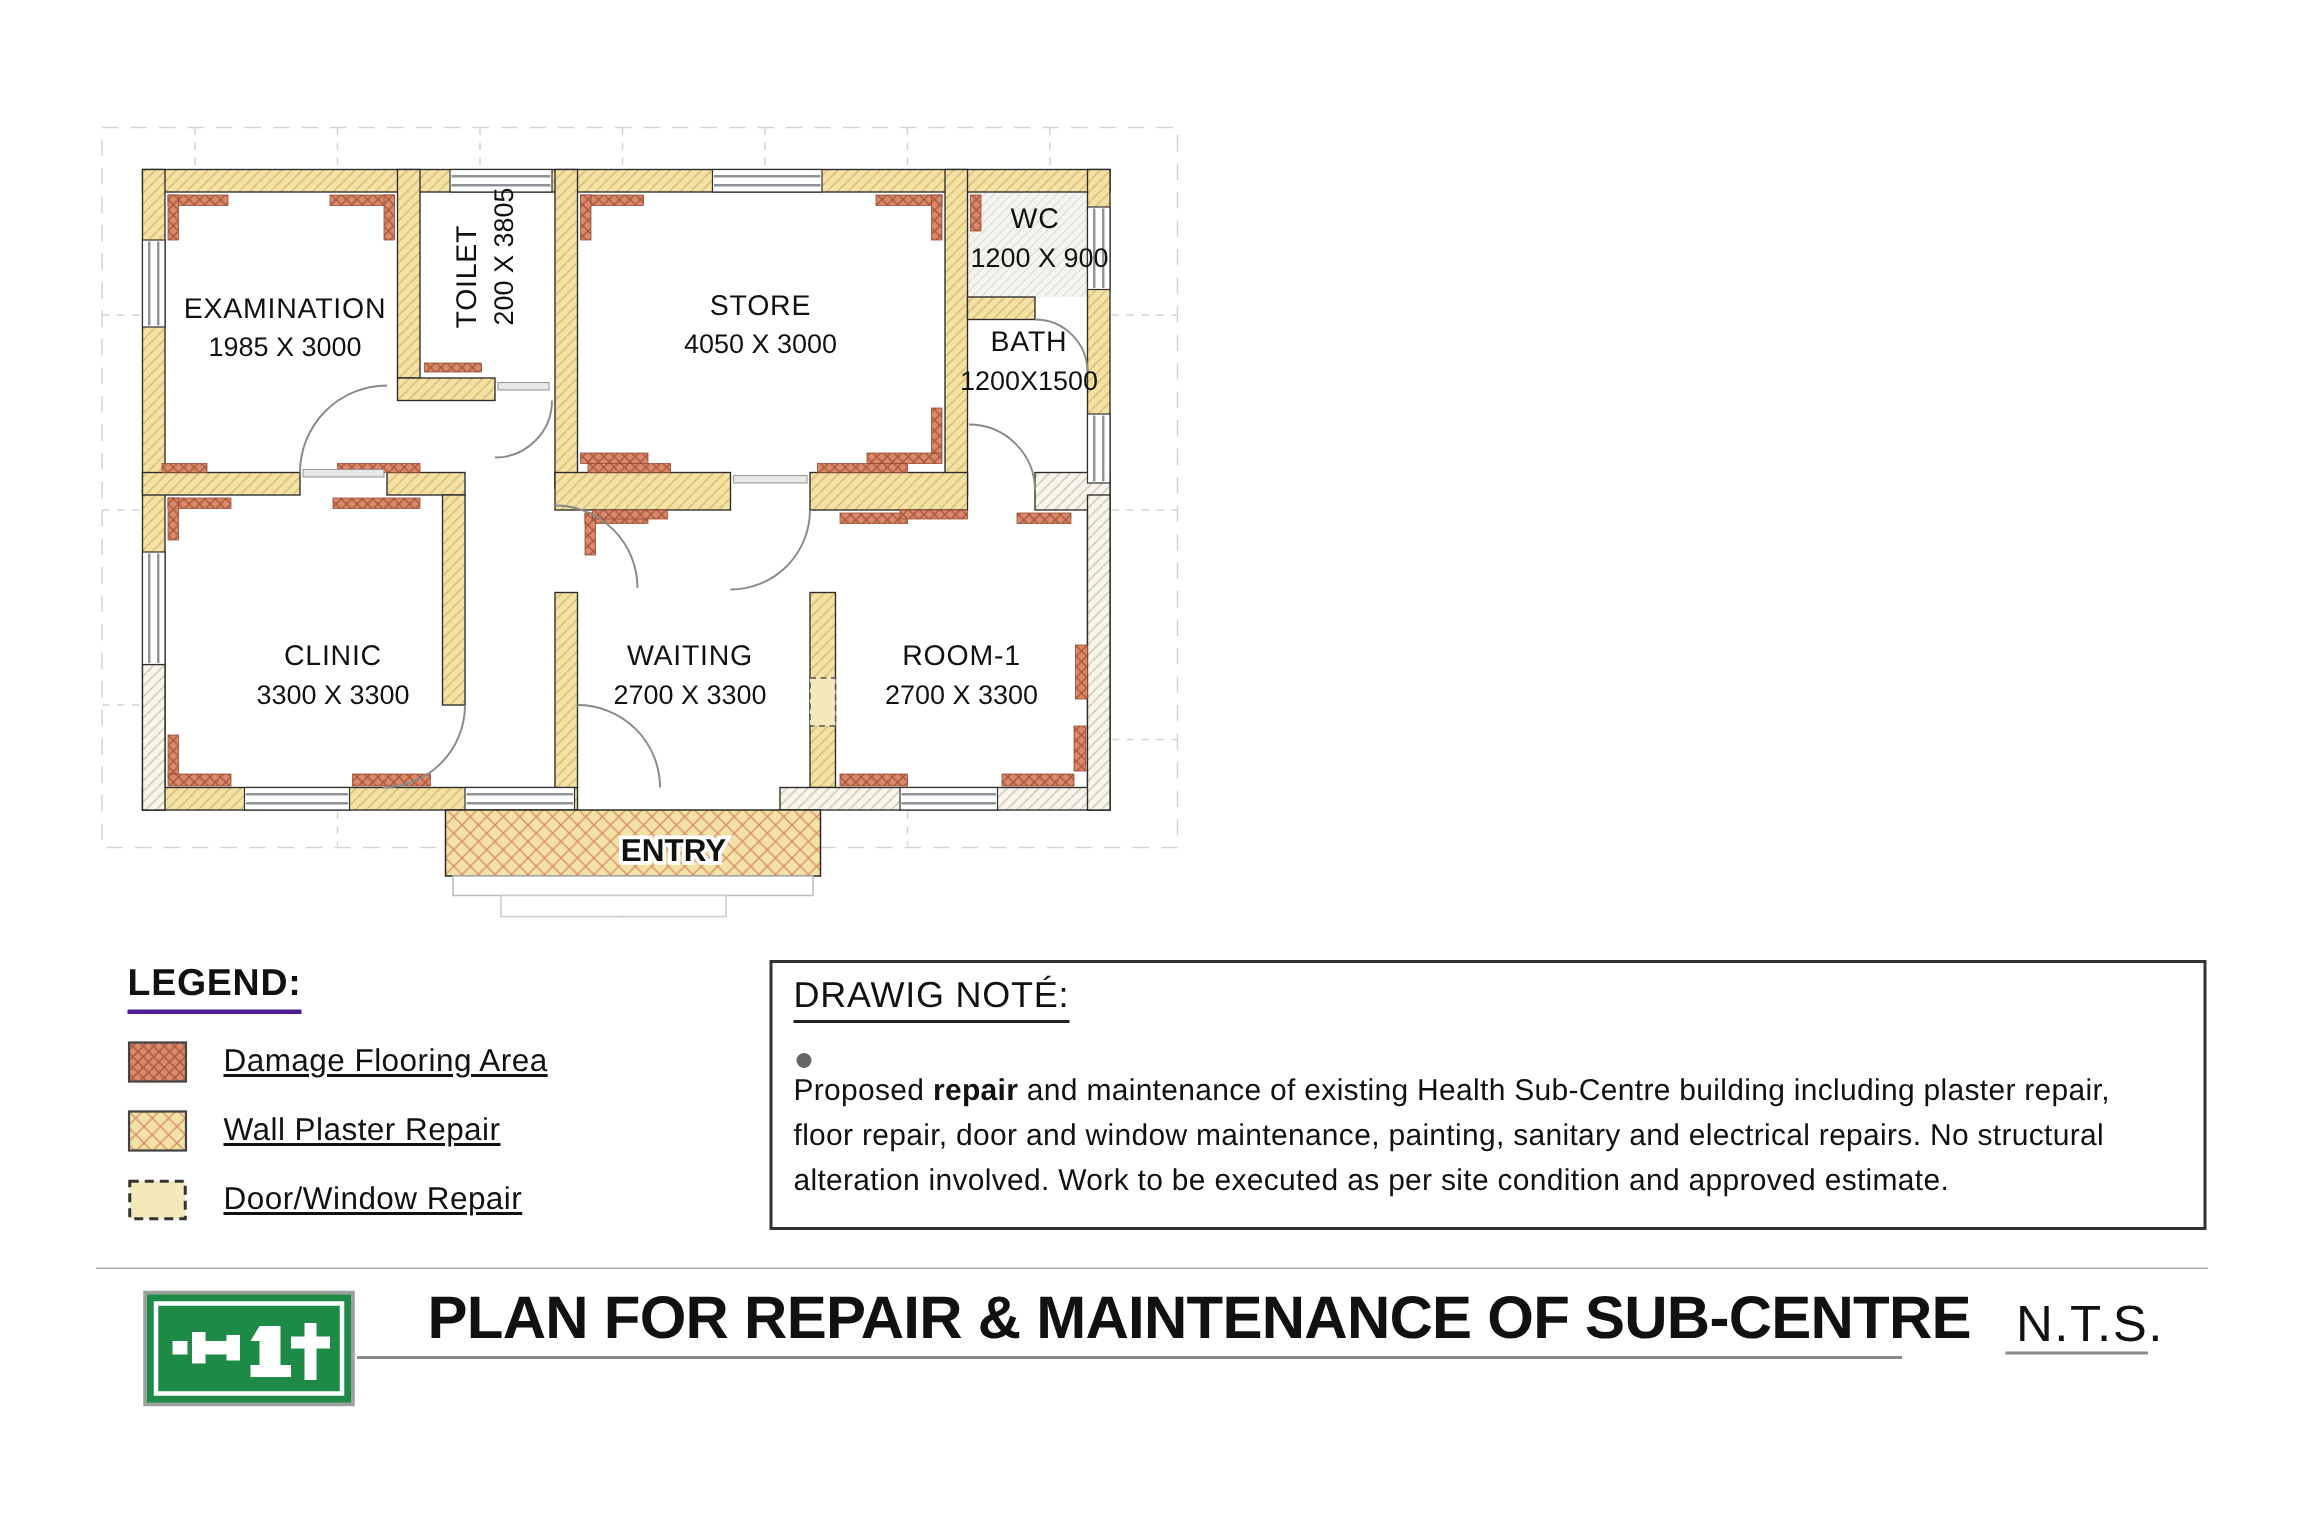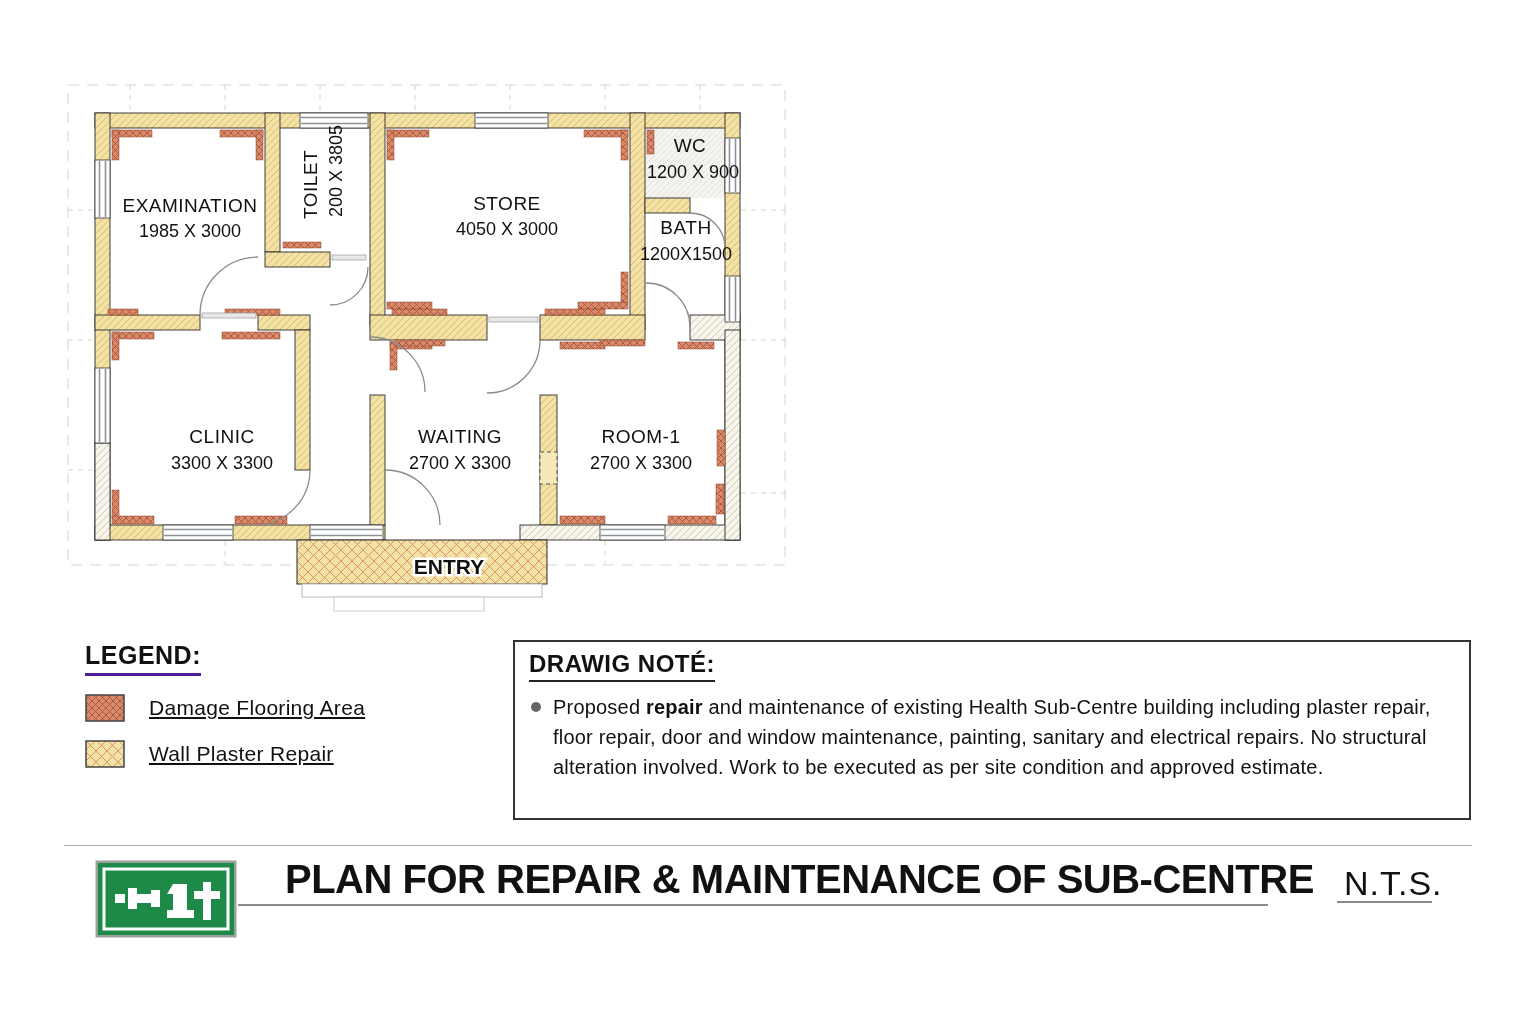--- a/index.html
+++ b/index.html
@@ -13,23 +13,23 @@
   #legend { position:absolute; left:85px; top:641px; }
   #legend-title { font-size:25px; font-weight:bold; letter-spacing:0.5px;
                   border-bottom:3px solid #4c1d95; padding-bottom:3px; display:inline-block; }
   .legend-row { display:flex; align-items:center; margin-top:18px; }
   .legend-row .swatch { width:40px; height:28px; margin-right:24px; flex:0 0 auto; }
   .legend-label { font-size:21px; letter-spacing:0.3px;text-decoration:underline; }
 
   
   #note-box { position:absolute; left:513px; top:640px; width:958px; height:180px;
               border:2px solid #333; background:#fff; padding:8px 14px; }
-  #note-title { font-size:24px; font-weight:bold; letter-spacing:0.5px;
+  #note-title { font-size:24px; font-weight:normal; letter-spacing:0.5px;
                 border-bottom:2px solid #222; display:inline-block; padding-bottom:2px; }
-  #note-body { display:flex; margin-top:10px; }
+  #note-body { display:flex; margin-top:10px;flex-direction:column; }
   #note-bullet { width:10px; height:10px; border-radius:50%; background:#666;
                  margin:10px 12px 0 2px; flex:0 0 auto; }
   #note-text { font-size:20px; line-height:30px; width:900px; letter-spacing:0.2px; }
   #note-text b { font-weight:bold; }
 
   
   #rule-top { position:absolute; left:64px; top:845px; width:1408px; height:1px; background:#aaa; }
   #logo { position:absolute; left:95px; top:860px; }
   #main-title { position:absolute; left:285px; top:857px; font-size:40px; font-weight:bold;
                 letter-spacing:-0.5px; white-space:nowrap; }
@@ -244,20 +244,26 @@
       <span class="legend-label">Damage Flooring Area</span>
     </div>
 
     <div class="legend-row">
       <svg class="swatch" width="40" height="28">
         <rect x="1" y="1" width="38" height="26" fill="url(#pat-plasterx)" stroke="#444" stroke-width="1.5"></rect>
       </svg>
       <span class="legend-label">Wall Plaster Repair</span>
     </div>
 
+    <div class="legend-row">
+      <svg class="swatch" width="40" height="28">
+        <rect x="1.5" y="1.5" width="37" height="25" fill="#F5E9BC" stroke="#333" stroke-width="2" stroke-dasharray="6,4"></rect>
+      </svg>
+      <span class="legend-label">Door/Window Repair</span>
+    </div>
   </div>
 
   <div id="note-box">
     <div id="note-title">DRAWIG NOTÉ:</div>
     <div id="note-body">
       <div id="note-bullet"></div>
       <div id="note-text"><span>Proposed </span><b>repair</b><span>  and maintenance of existing Health Sub-Centre building including plaster repair, floor repair, door and window maintenance, painting, sanitary and electrical repairs. No structural alteration involved. Work to be executed as per site condition and approved estimate.</span></div>
     </div>
   </div>
 

